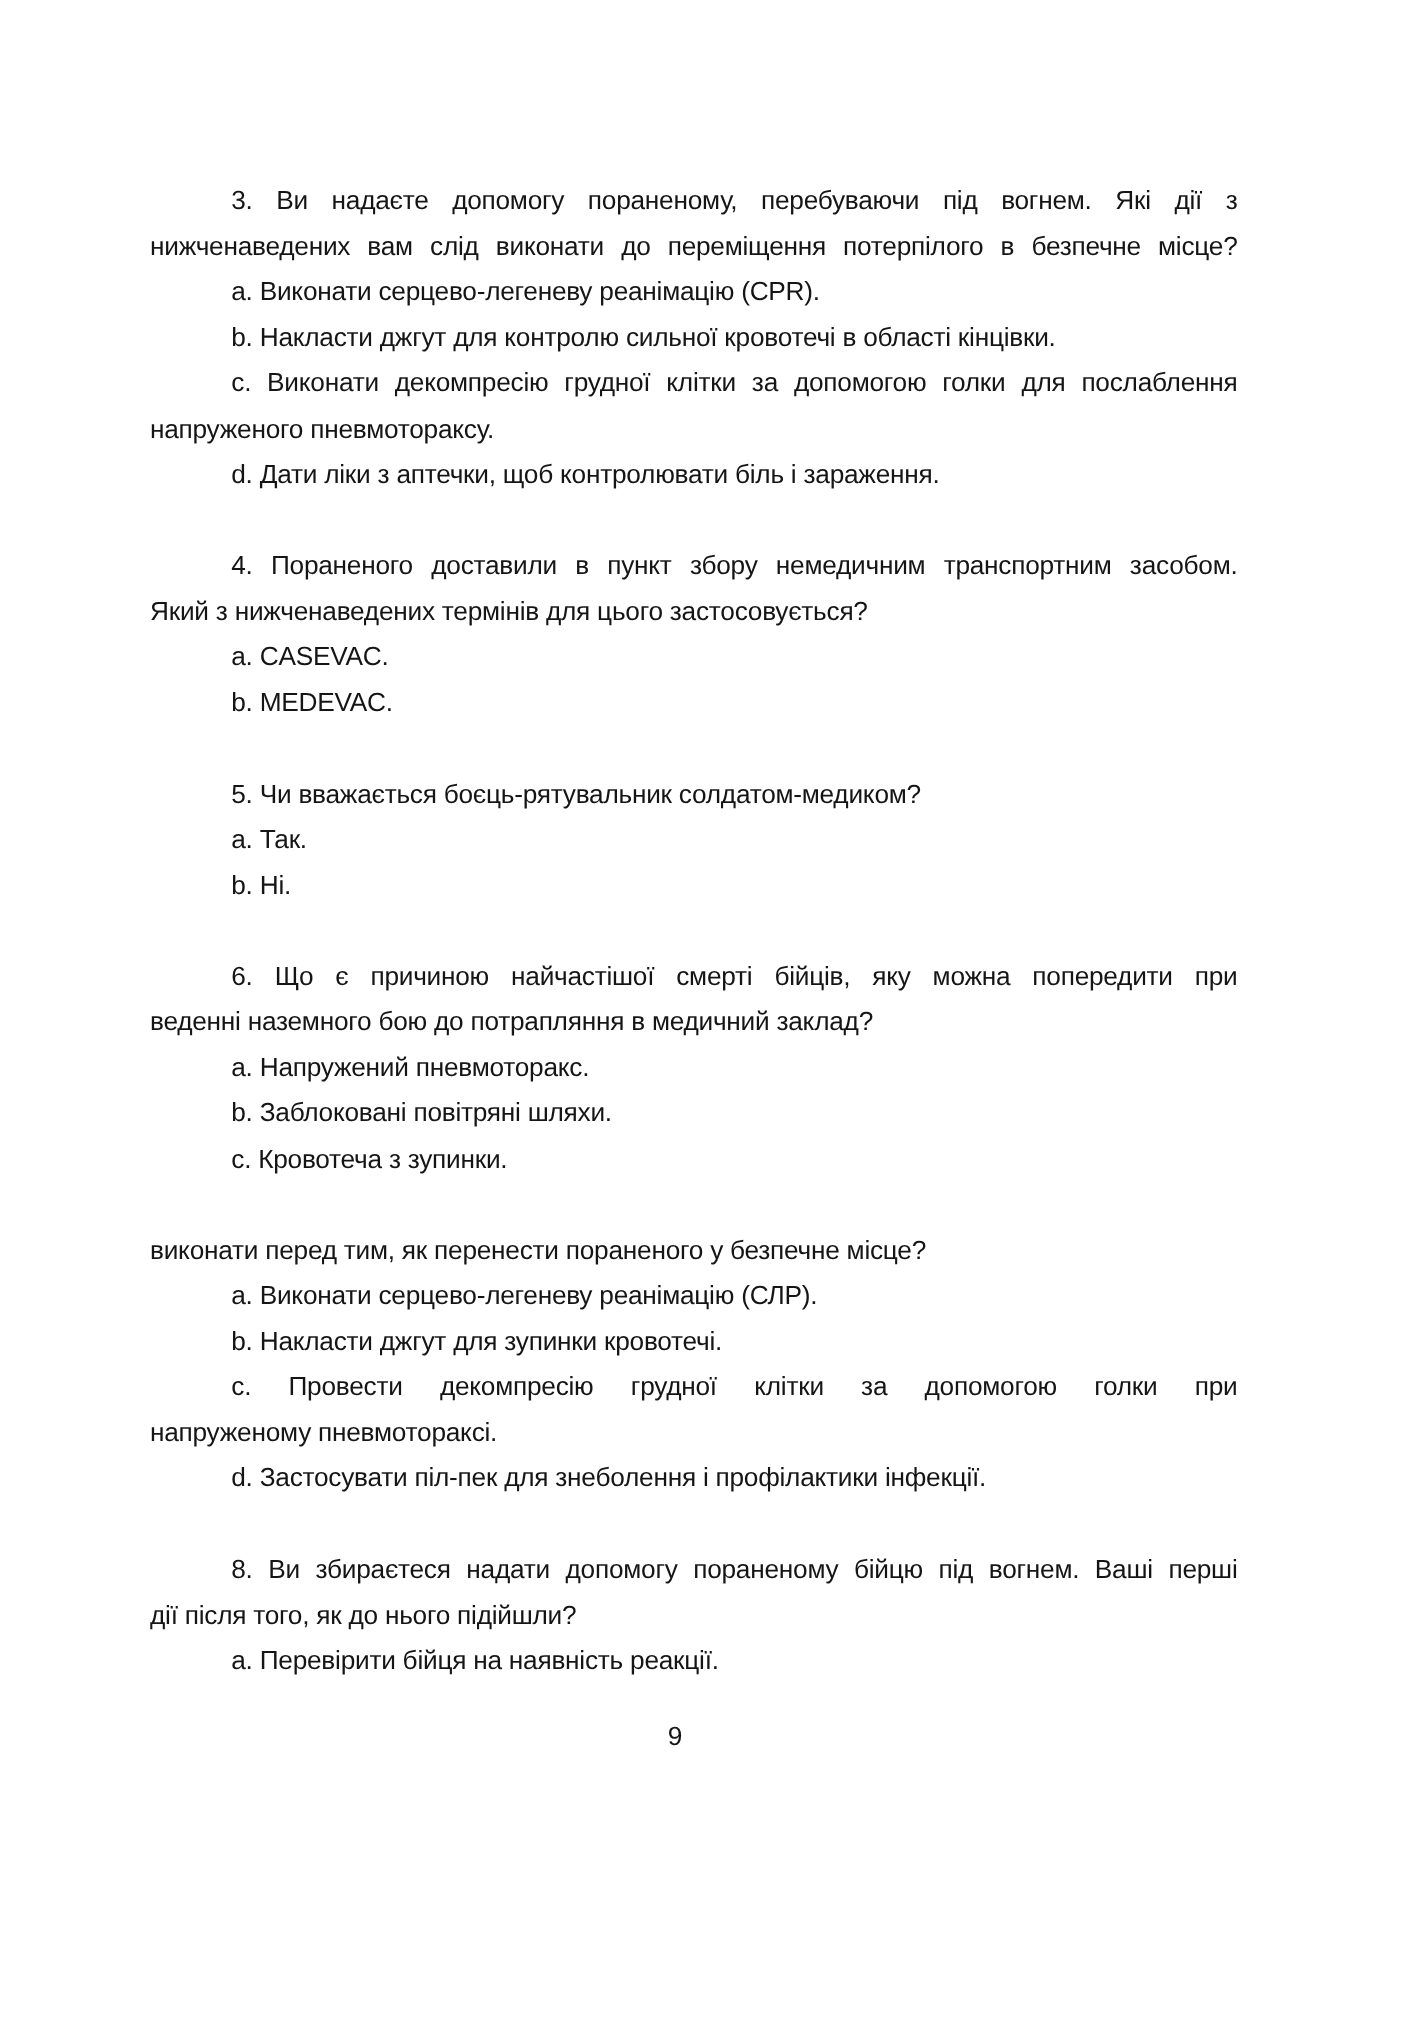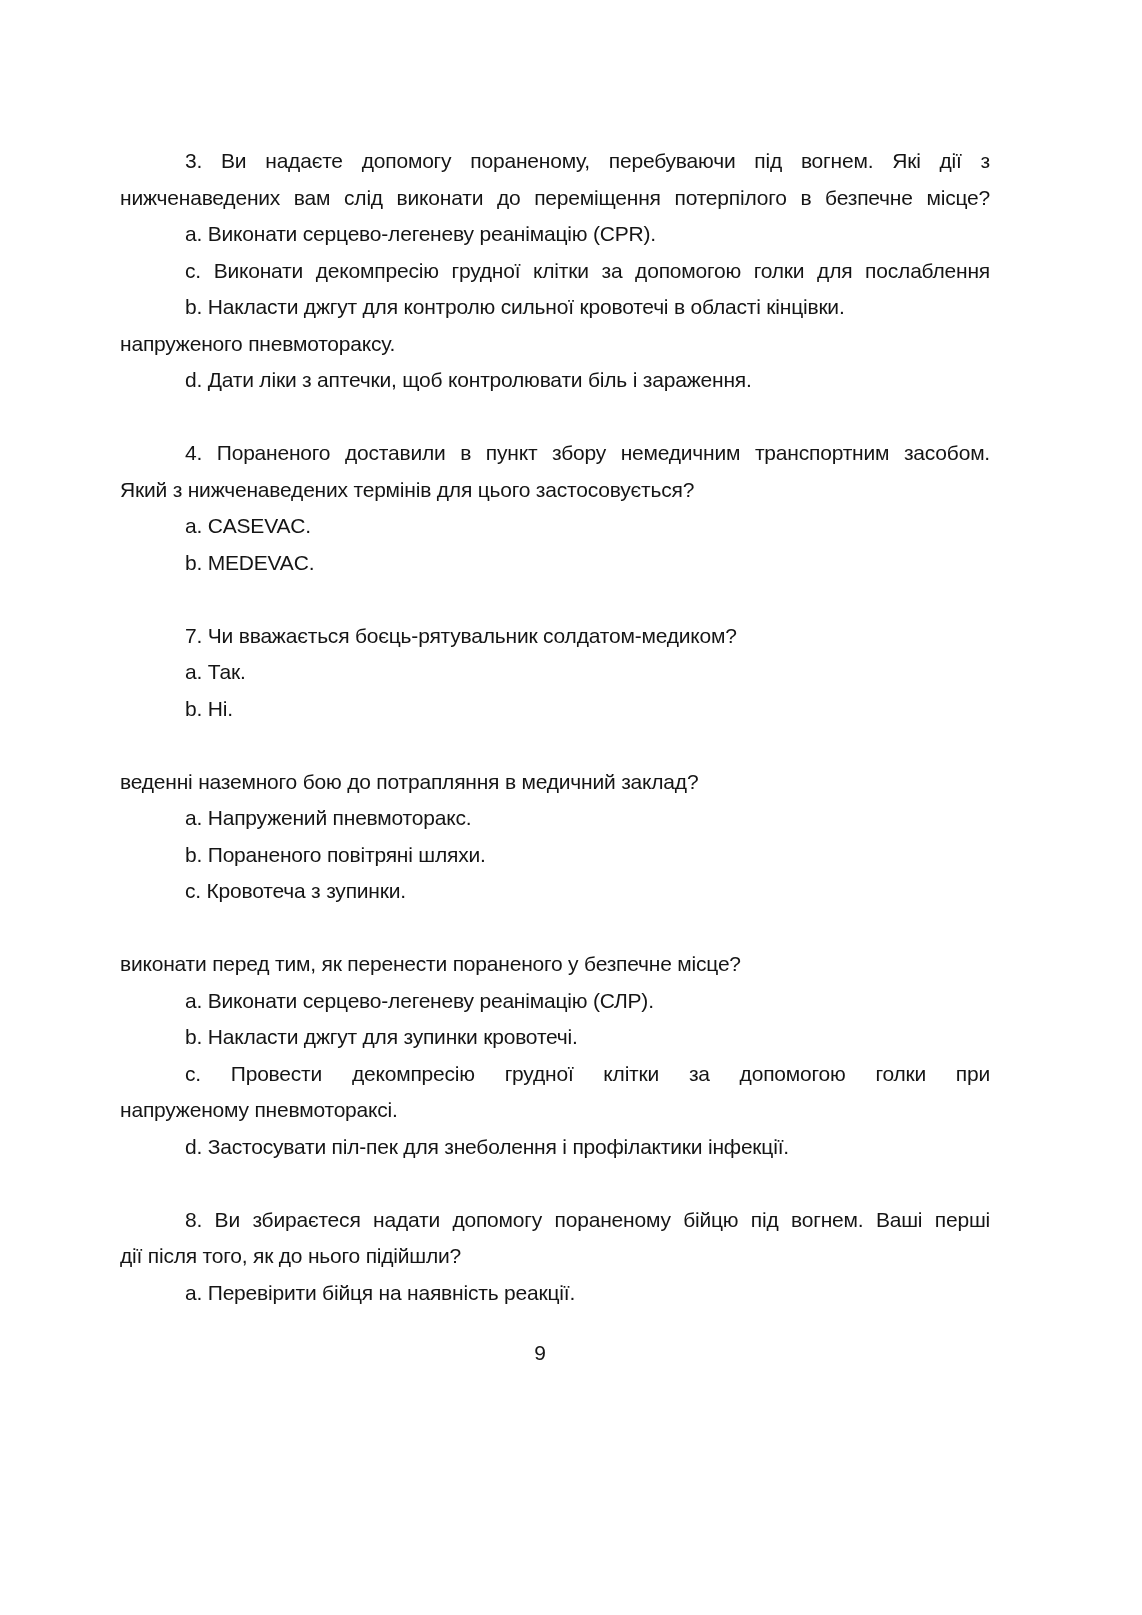--- a/index.html
+++ b/index.html
@@ -49,43 +49,44 @@
 </style>
 </head>
 <body>
 
 <div class="page">
 
   <section class="question">
     <div class="line ind just">3. Ви надаєте допомогу пораненому, перебуваючи під вогнем. Які дії з</div>
     <div class="line just">нижченаведених вам слід виконати до переміщення потерпілого в безпечне місце?</div>
     <div class="line ind">a. Виконати серцево-легеневу реанімацію (CPR).</div>
+    <div class="line ind">b. Накласти джгут для контролю сильної кровотечі в області кінцівки.</div>
     <div class="line ind just">c. Виконати декомпресію грудної клітки за допомогою голки для послаблення</div>
-    <div class="line ind">b. Накласти джгут для контролю сильної кровотечі в області кінцівки.</div>
     <div class="line">напруженого пневмотораксу.</div>
     <div class="line ind">d. Дати ліки з аптечки, щоб контролювати біль і зараження.</div>
   </section>
 
   <section class="question">
     <div class="line ind just">4. Пораненого доставили в пункт збору немедичним транспортним засобом.</div>
     <div class="line">Який з нижченаведених термінів для цього застосовується?</div>
     <div class="line ind">a. CASEVAC.</div>
     <div class="line ind">b. MEDEVAC.</div>
   </section>
 
   <section class="question">
-    <div class="line ind">7. Чи вважається боєць-рятувальник солдатом-медиком?</div>
+    <div class="line ind">5. Чи вважається боєць-рятувальник солдатом-медиком?</div>
     <div class="line ind">a. Так.</div>
     <div class="line ind">b. Ні.</div>
   </section>
 
   <section class="question">
+    <div class="line ind just">6. Що є причиною найчастішої смерті бійців, яку можна попередити при</div>
     <div class="line">веденні наземного бою до потрапляння в медичний заклад?</div>
     <div class="line ind">a. Напружений пневмоторакс.</div>
-    <div class="line ind">b. Пораненого повітряні шляхи.</div>
+    <div class="line ind">b. Заблоковані повітряні шляхи.</div>
     <div class="line ind">c. Кровотеча з зупинки.</div>
   </section>
 
   <section class="question">
     <div class="line">виконати перед тим, як перенести пораненого у безпечне місце?</div>
     <div class="line ind">a. Виконати серцево-легеневу реанімацію (СЛР).</div>
     <div class="line ind">b. Накласти джгут для зупинки кровотечі.</div>
     <div class="line ind just">c. Провести декомпресію грудної клітки за допомогою голки при</div>
     <div class="line">напруженому пневмотораксі.</div>
     <div class="line ind">d. Застосувати піл-пек для знеболення і профілактики інфекції.</div>

